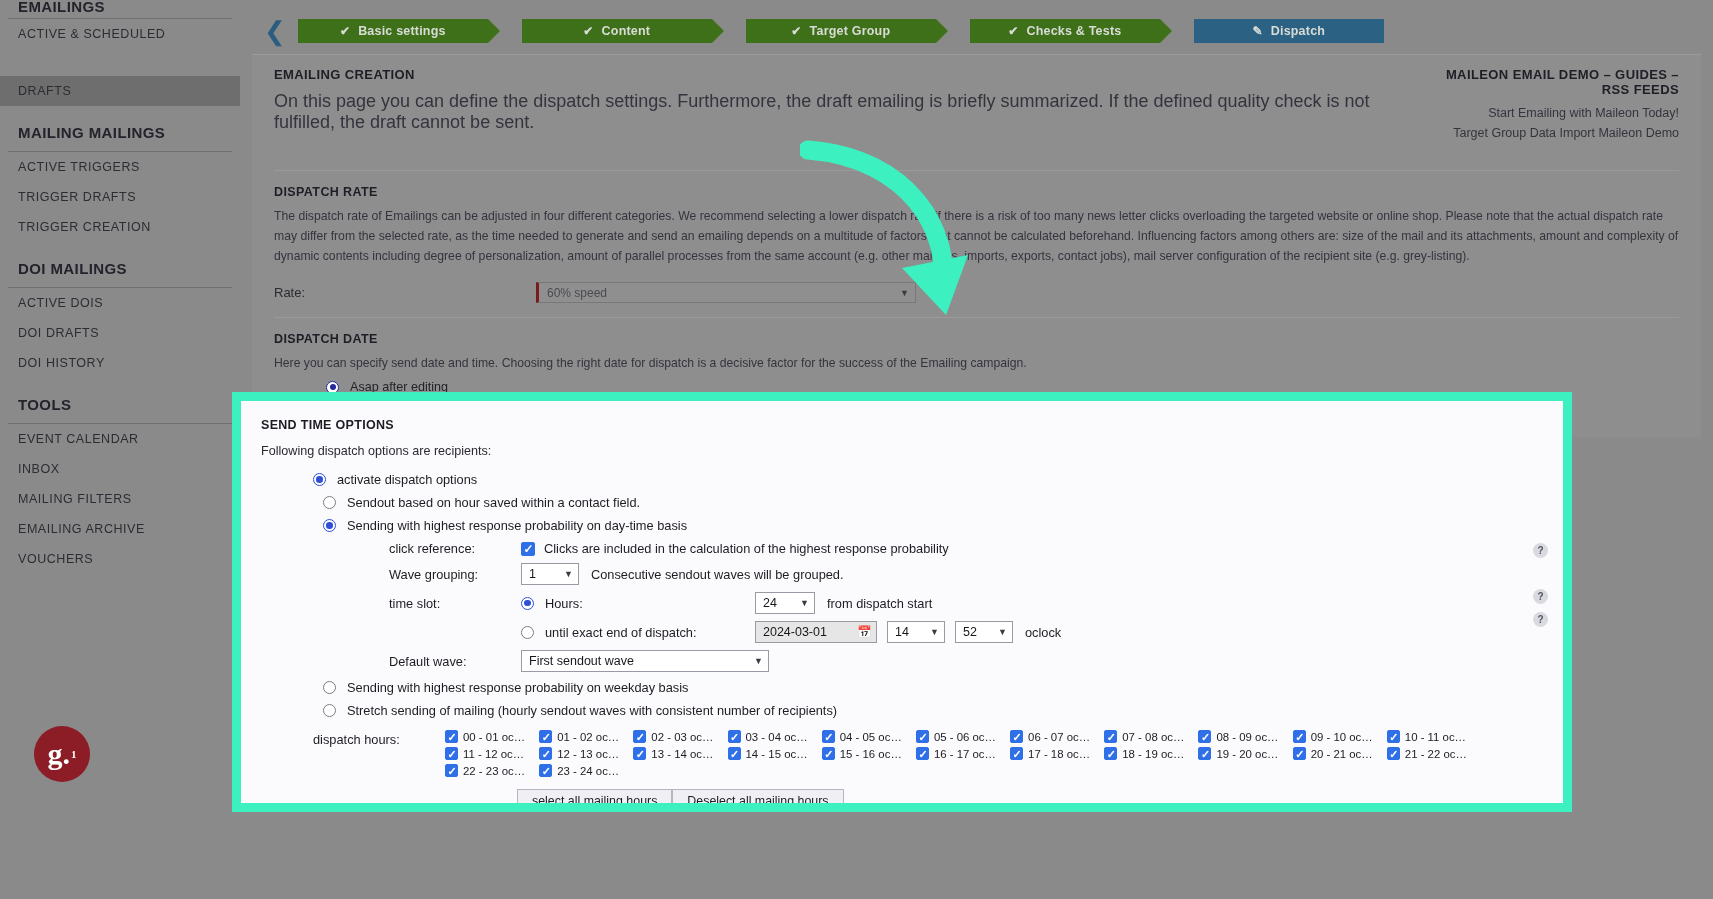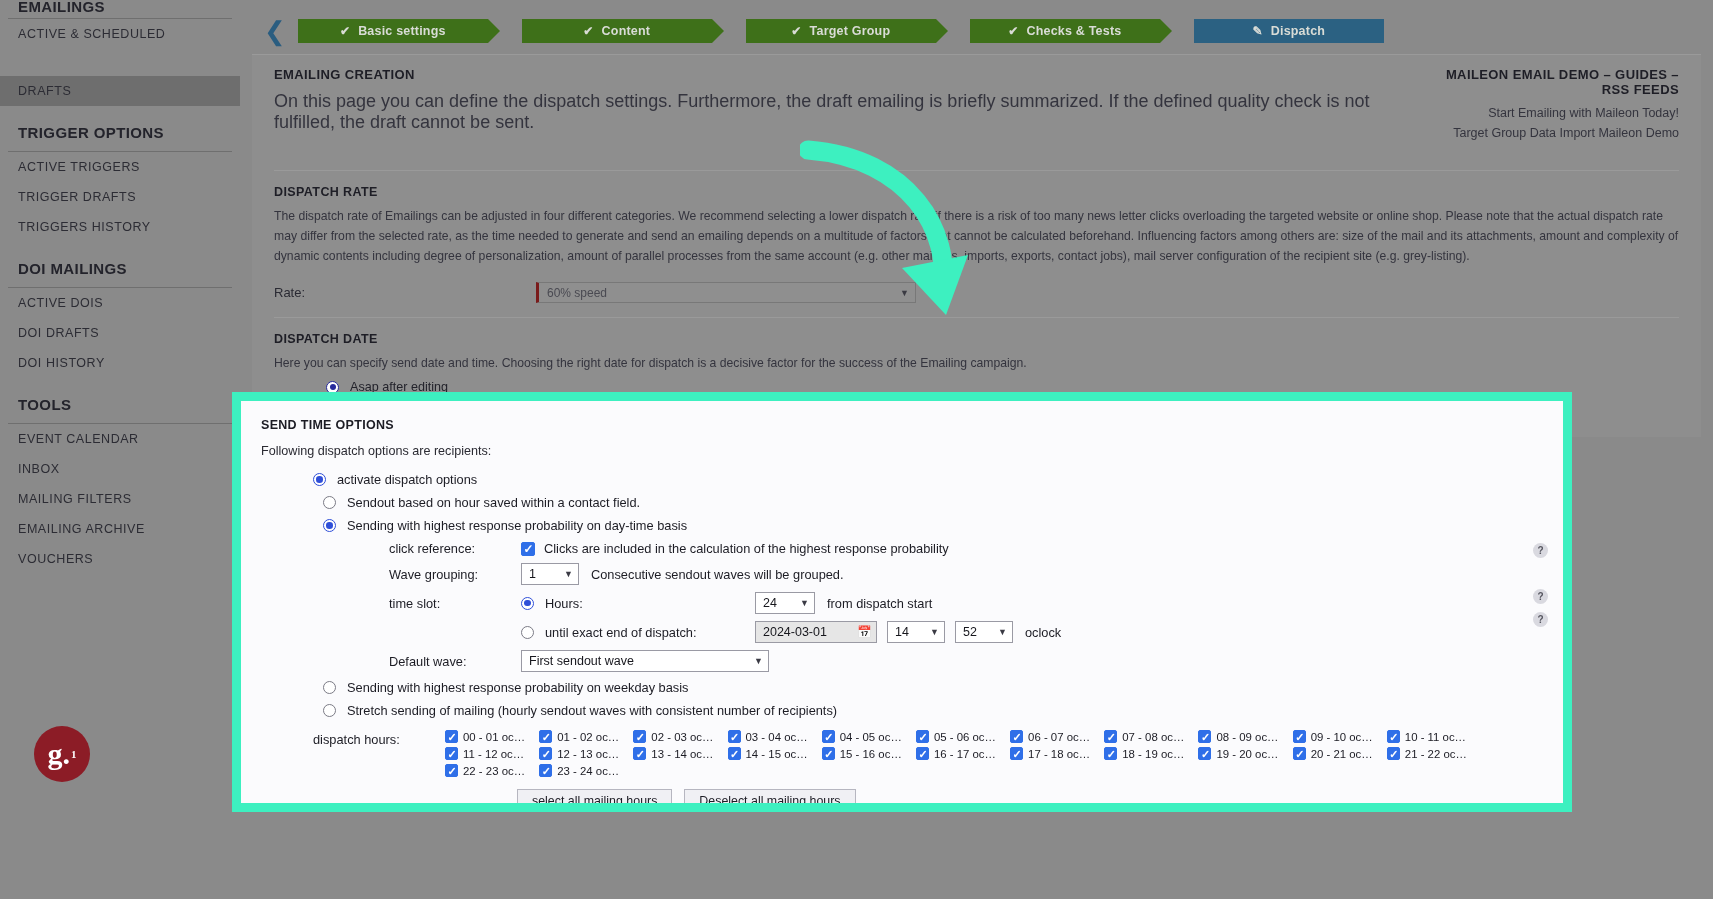--- a/index.html
+++ b/index.html
@@ -208,21 +208,21 @@
   .hours-grid {
     display: grid;
     grid-template-columns: repeat(11, 1fr);
     gap: 4px 6px;
     width: 1030px;
   }
   .hour-item { display: flex; align-items: center; font-size: 11.4px; color: #1c1c24; white-space: nowrap; }
   .hour-item .cb { width: 13px; height: 13px; margin-right: 5px; }
   .hour-item .cb::after { font-size: 11px; line-height: 14px; left: 1.5px; top: -1.5px; }
 
-  .btn-row { display: flex; gap: 12px; margin: 12px 0 0 256px; align-items: center; }
+  .btn-row { display: flex; margin: 12px 0 0 256px; align-items: center; }
   .btn {
     height: 23px; padding: 0 14px;
     background: #f0f0f4; border: 1px solid #b6b6c0;
     font-size: 12.4px; color: #1c1c24;
     display: inline-flex; align-items: center; cursor: pointer;
   }
 
   
   .arrow-svg { position: absolute; left: 560px; top: 140px; pointer-events: none; }
 </style>
@@ -231,25 +231,25 @@
 
 <div class="page">
 
   <div class="sidebar">
 
     <div class="sb-head">EMAILINGS</div>
     <div class="sb-rule"></div>
     <div class="sb-item">ACTIVE &amp; SCHEDULED</div>
     <div class="sb-item active">DRAFTS</div>
 
-    <div class="sb-head lower">TRIGGER OPTIONS</div>
+    <div class="sb-head lower">MAILING MAILINGS</div>
     <div class="sb-rule"></div>
     <div class="sb-item">ACTIVE TRIGGERS</div>
     <div class="sb-item">TRIGGER DRAFTS</div>
-    <div class="sb-item">TRIGGERS HISTORY</div>
+    <div class="sb-item">TRIGGER CREATION</div>
 
     <div class="sb-head lower">DOI MAILINGS</div>
     <div class="sb-rule"></div>
     <div class="sb-item">ACTIVE DOIS</div>
     <div class="sb-item">DOI DRAFTS</div>
     <div class="sb-item">DOI HISTORY</div>
 
     <div class="sb-head lower">TOOLS</div>
     <div class="sb-rule"></div>
     <div class="sb-item">EVENT CALENDAR</div>

